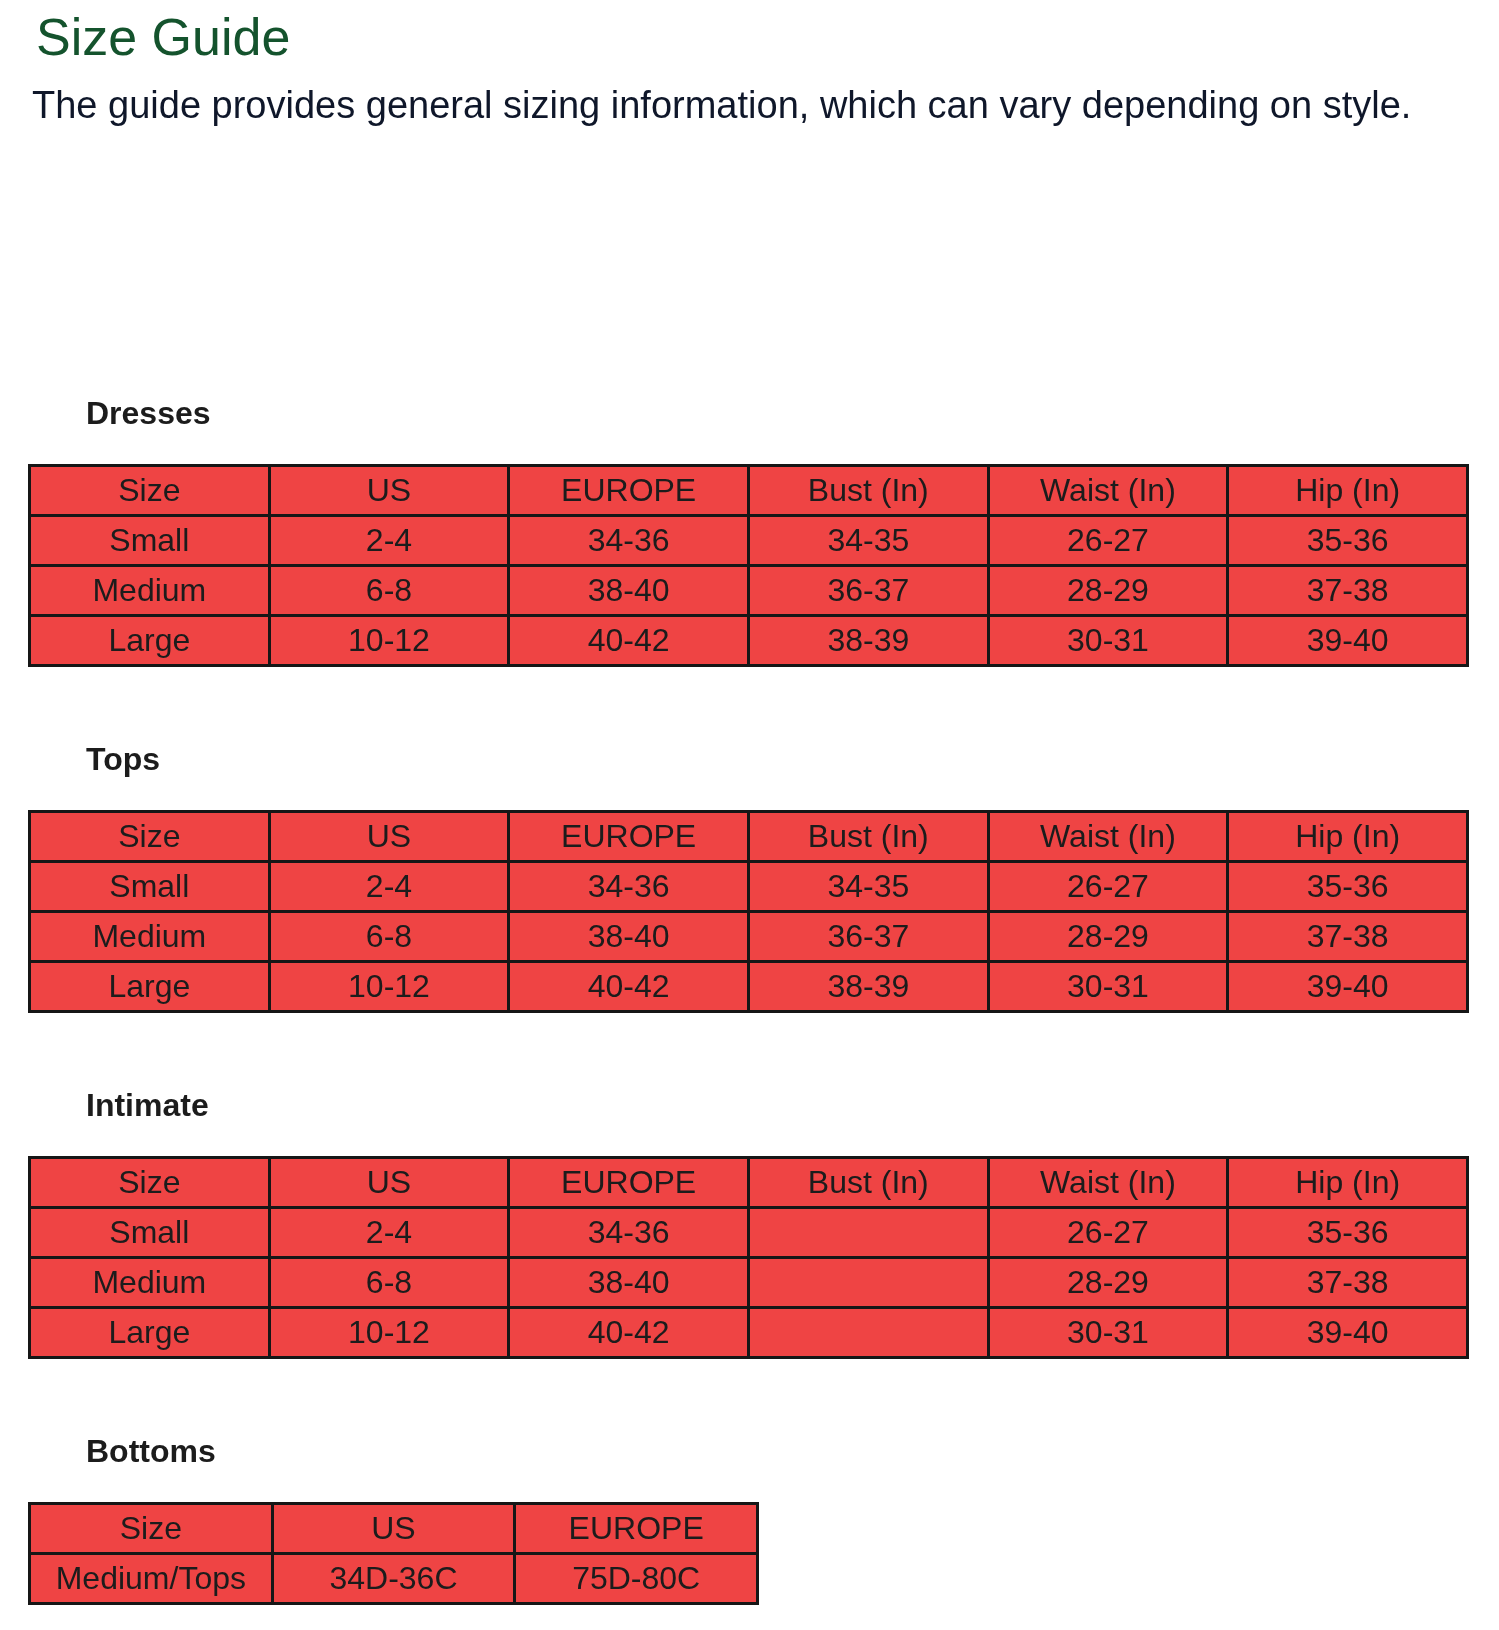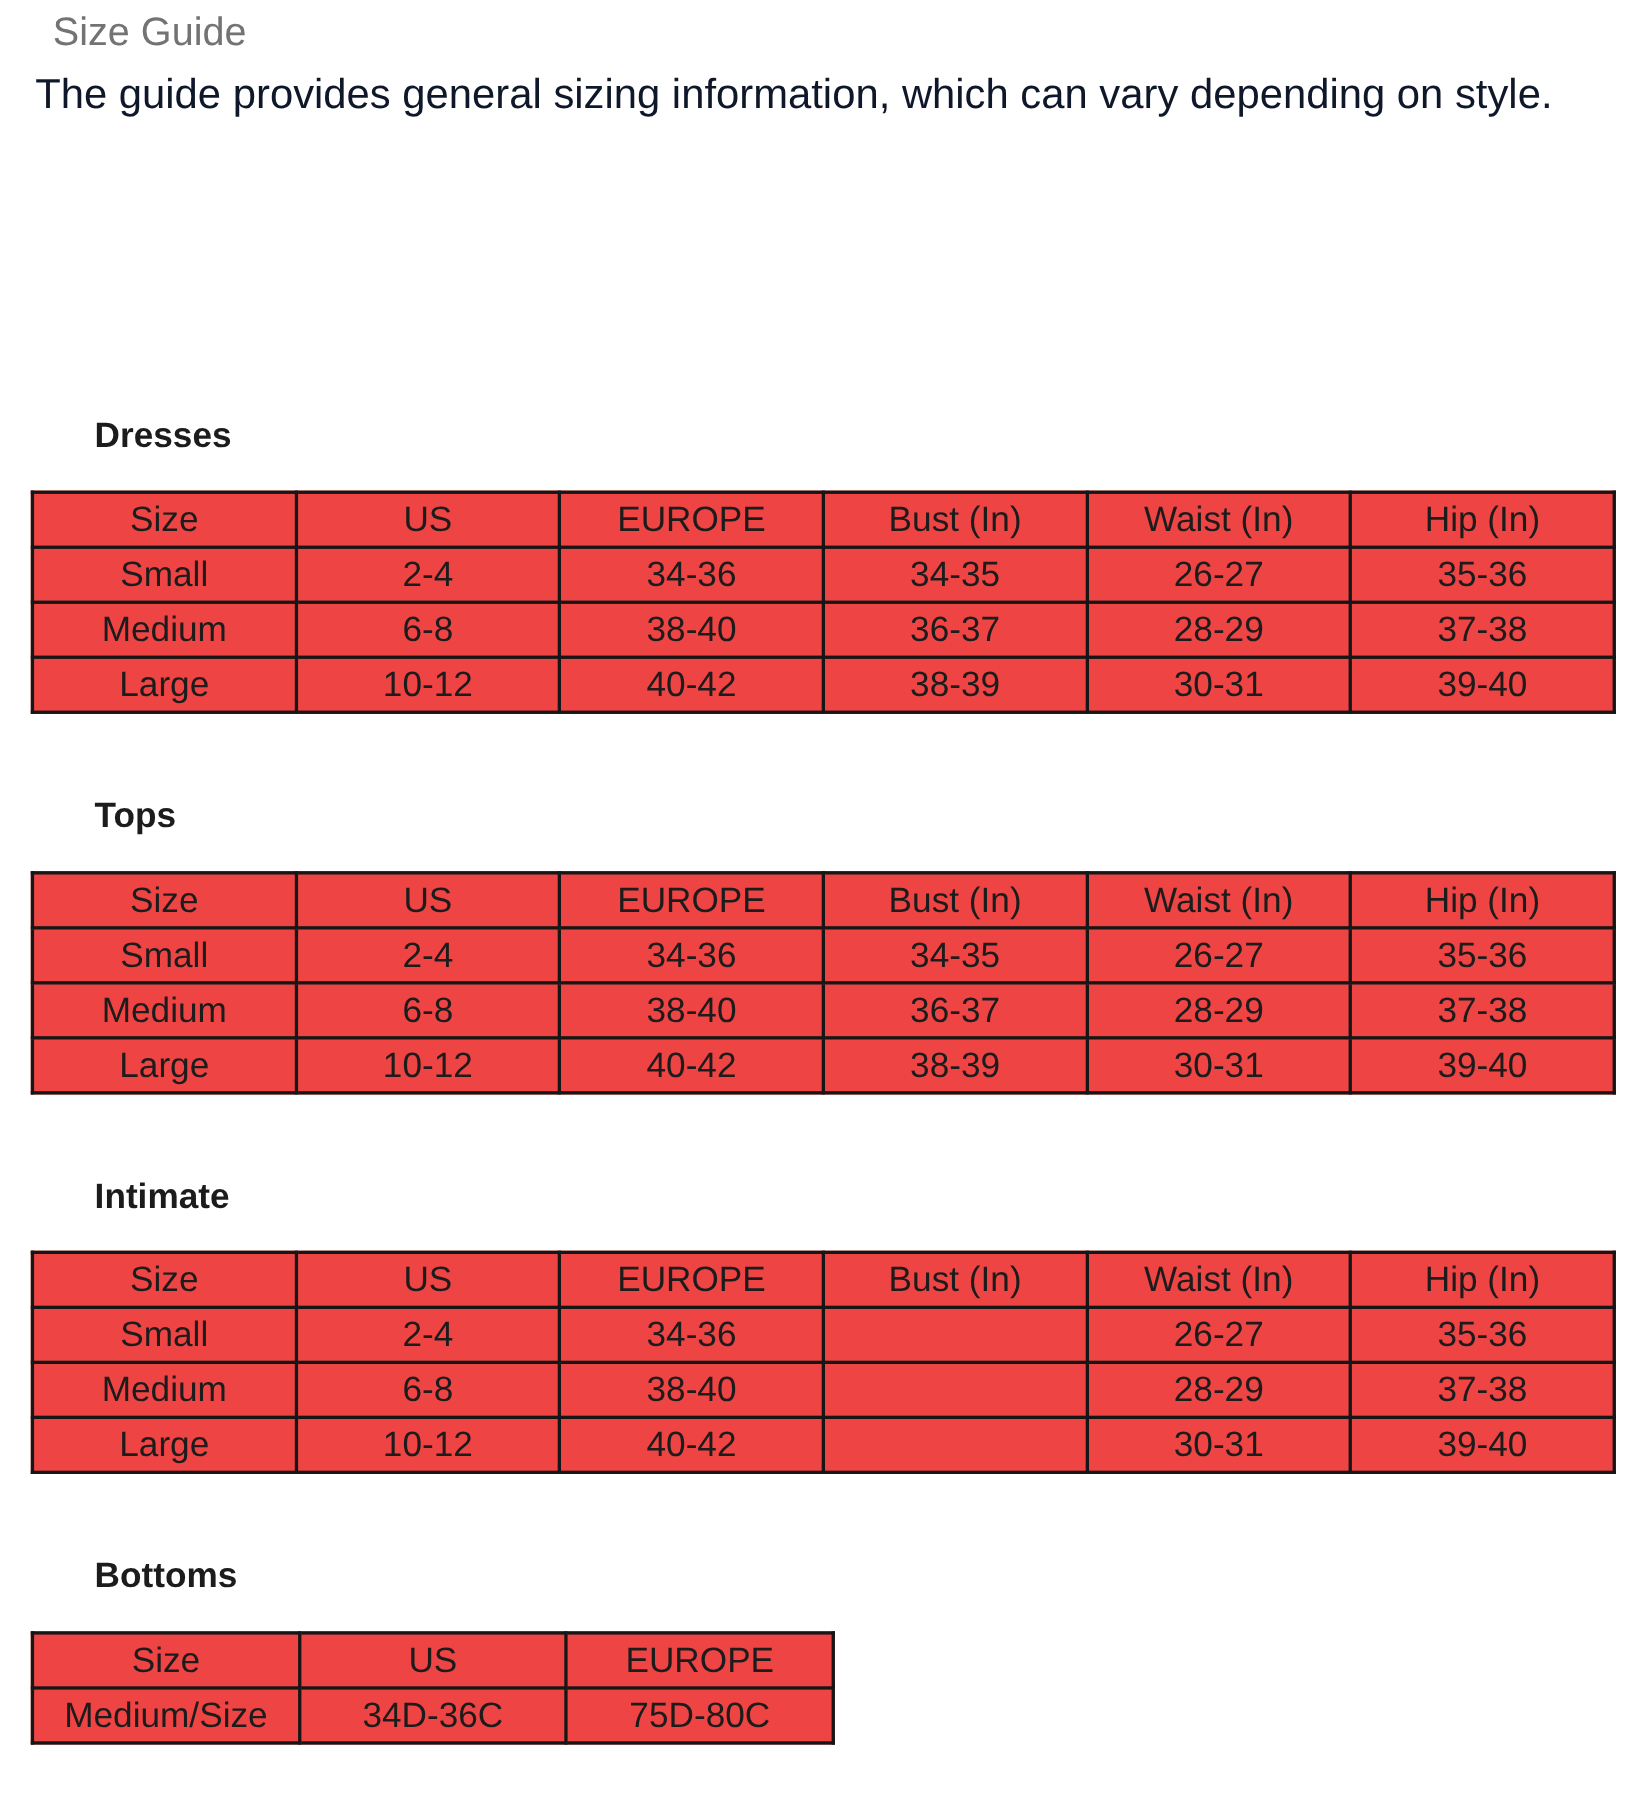--- a/index.html
+++ b/index.html
@@ -12,25 +12,25 @@
     min-height: 1630px;
     color: #1a1a1a;
     font-family: "Liberation Sans", sans-serif;
     -webkit-font-smoothing: antialiased;
   }
   main.page {
     padding: 6px 28px 30px 28px;
     box-sizing: border-box;
   }
   h1.page-title {
-    font-size: 36px;
+    font-size: 52px;
     font-weight: 400;
     line-height: 1.15;
-    margin: 2px 0 0 20px;
-    color: #737373;
+    margin: 2px 0 0 8px;
+    color: #14532d;
   }
   p.page-subtitle {
     font-size: 38px;
     font-weight: 400;
     line-height: 1.15;
     margin: 16px 0 0 4px;
     color: #0f172a;
   }
   #sections {
     margin-top: 268px;
@@ -203,21 +203,21 @@
     <table class="size-table cols-3">
       <thead>
         <tr class="header-row">
               <th>Size</th>
               <th>US</th>
               <th>EUROPE</th>
             </tr>
       </thead>
       <tbody>
             <tr>
-              <td>Medium/Size</td>
+              <td>Medium/Tops</td>
               <td>34D-36C</td>
               <td>75D-80C</td>
             </tr>
           </tbody>
     </table>
   </section>
     </div>
 </main>
 
 </body></html>

